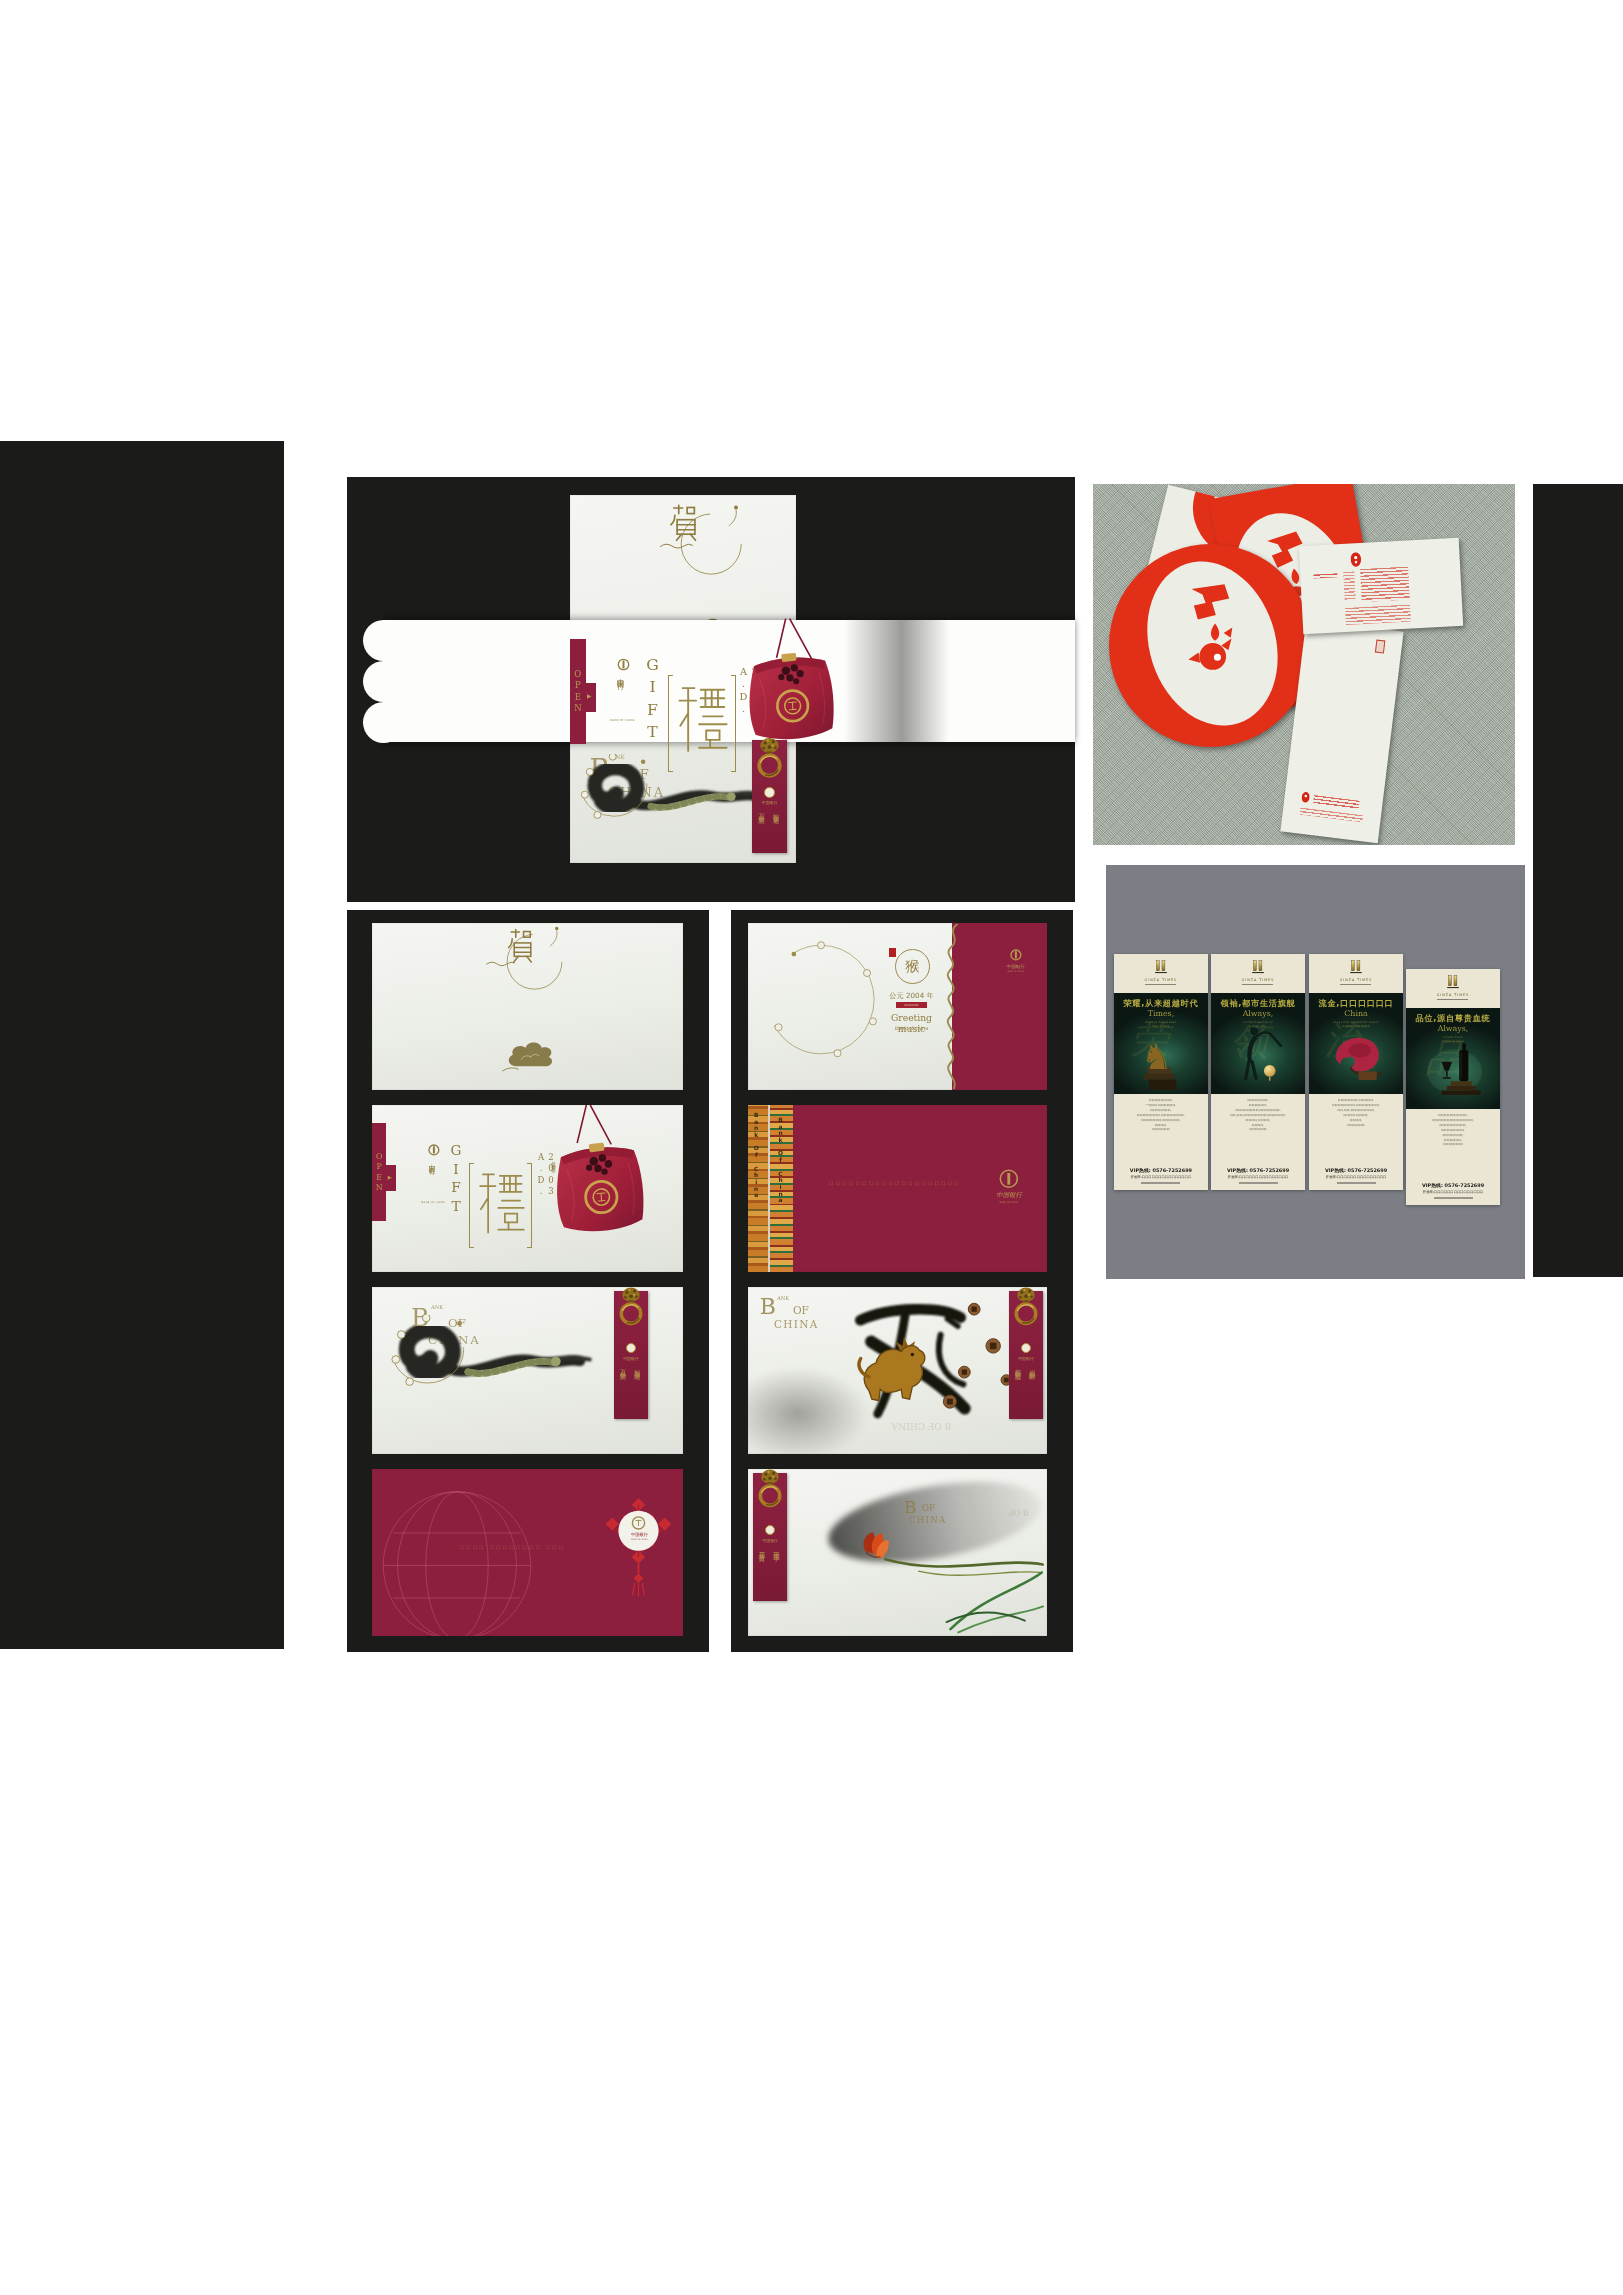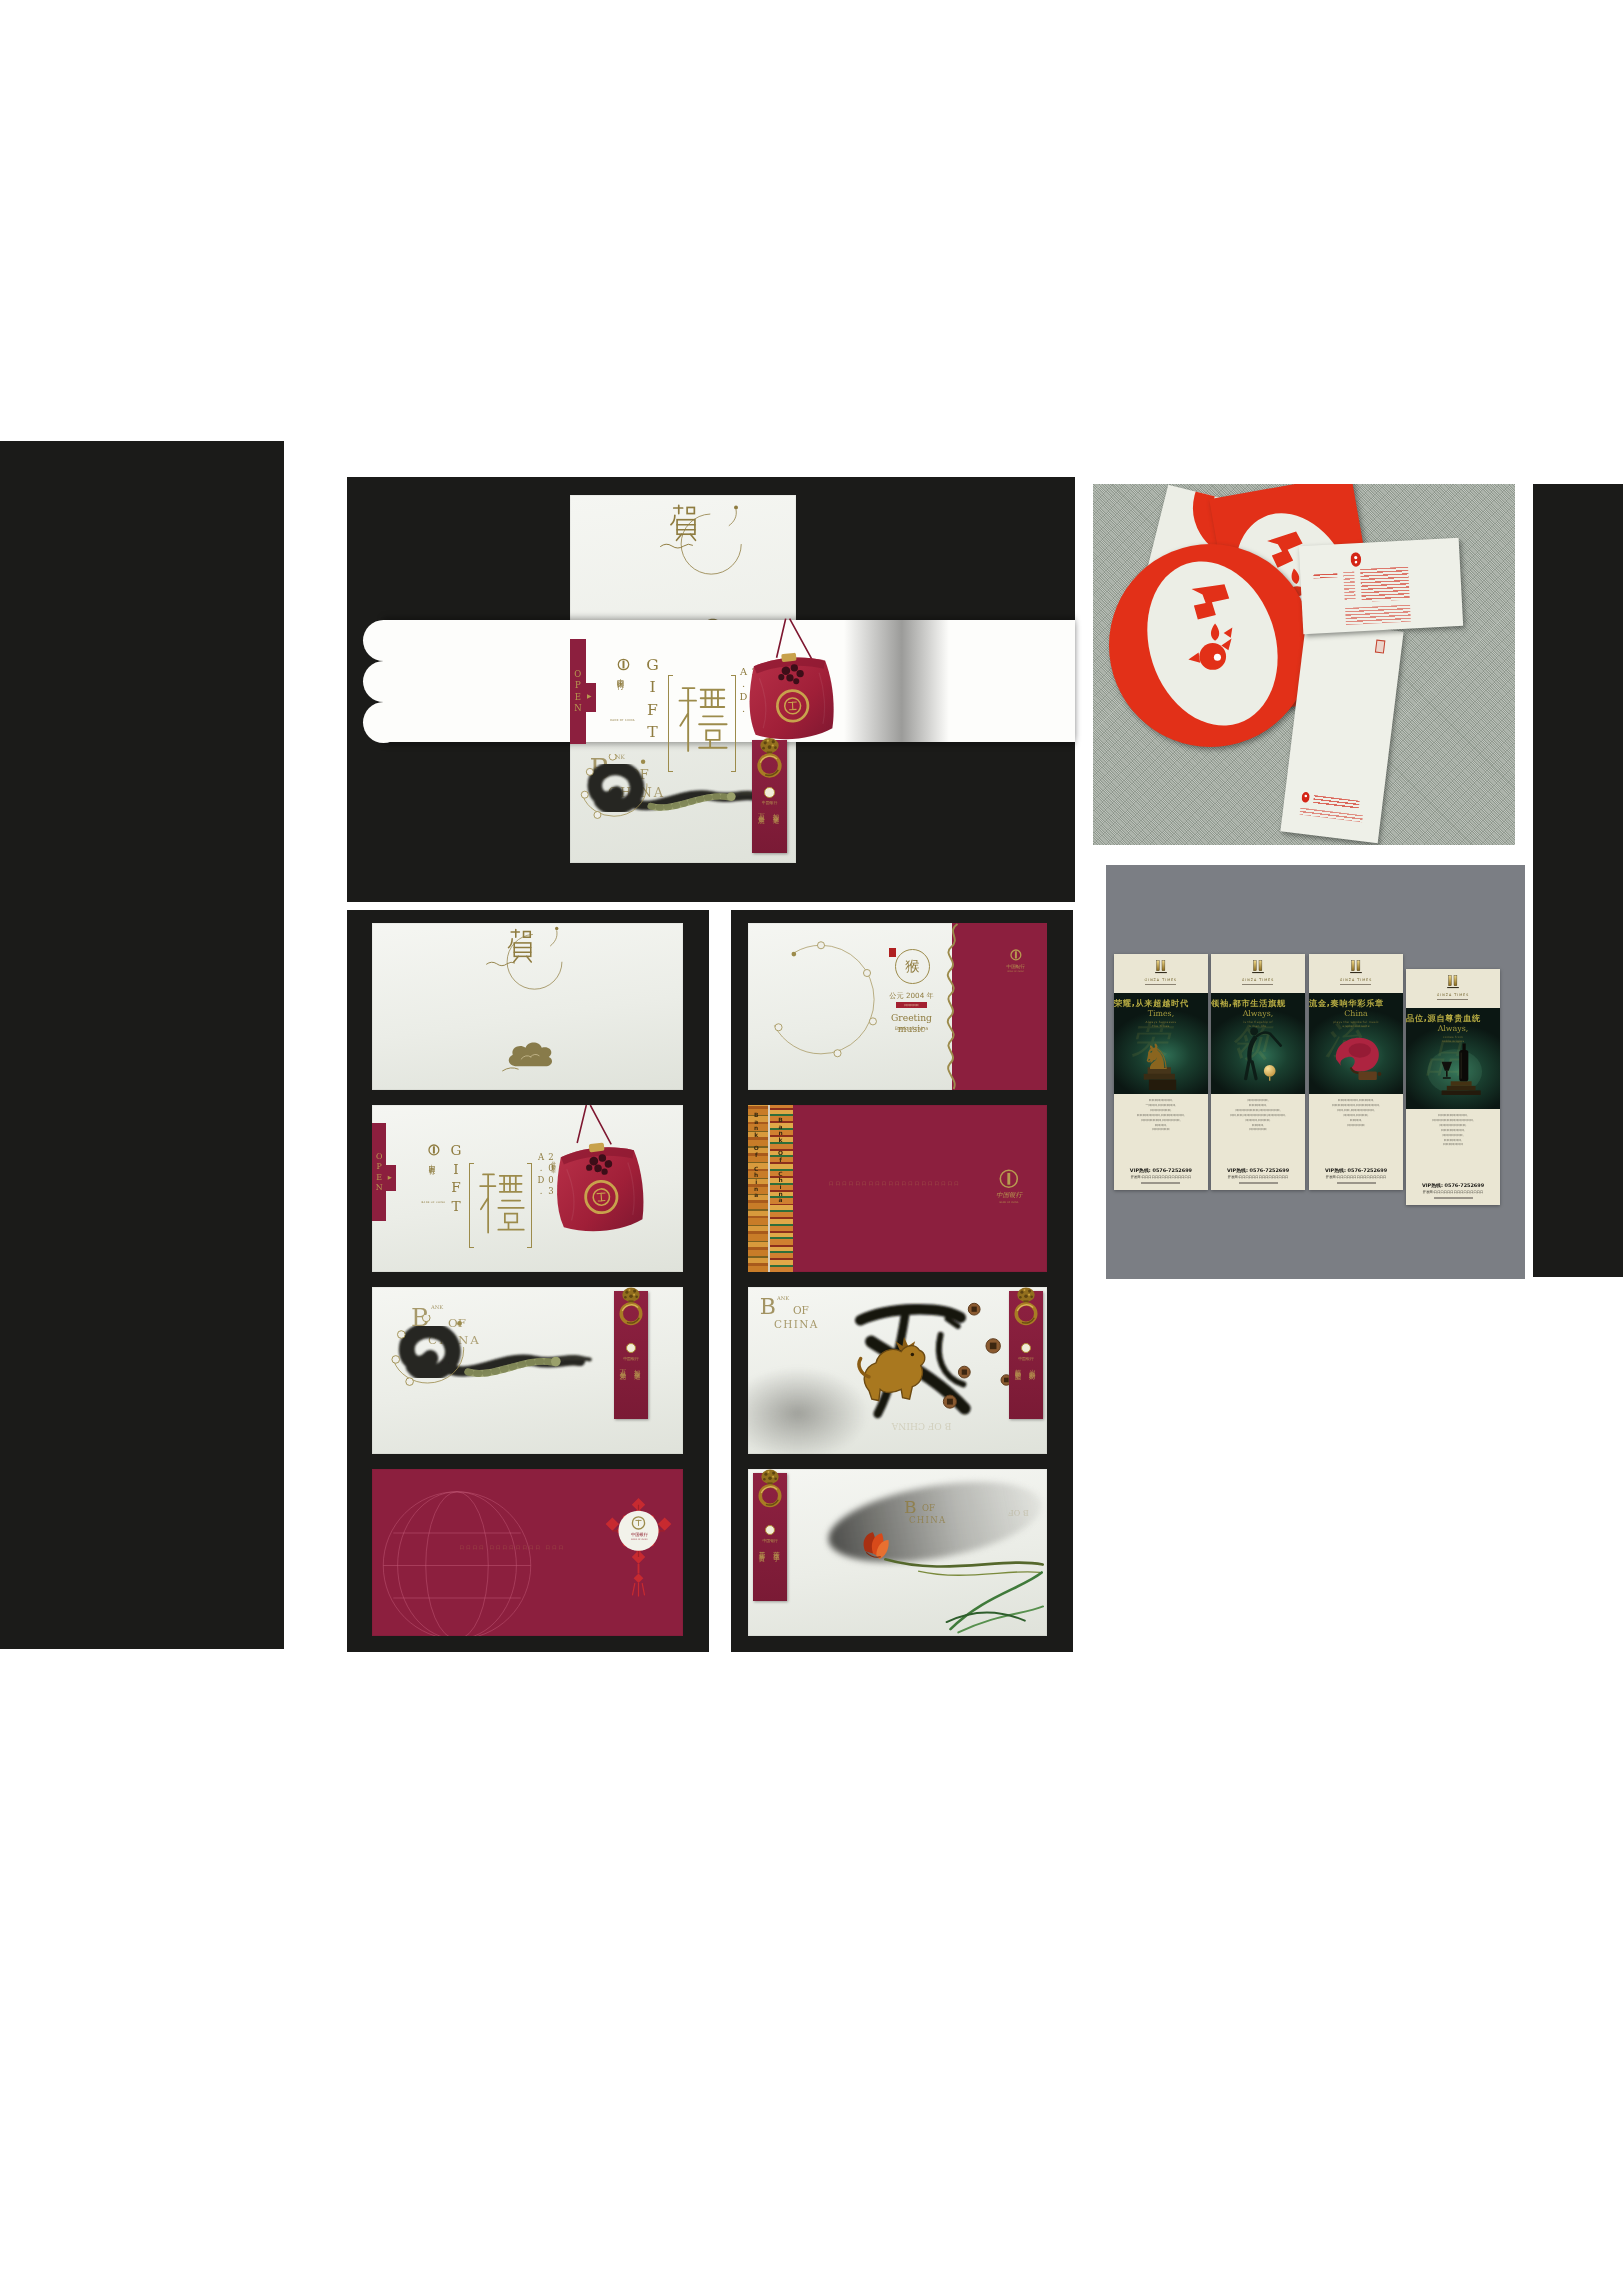--- a/index.html
+++ b/index.html
@@ -15,21 +15,21 @@
   .goldlt{color:#b79a4f}
   .serif{font-family:"DejaVu Serif",serif}
   .ctr{display:flex;align-items:center;justify-content:center;text-align:center}
   .scallop{position:absolute;width:41px;height:41px;border-radius:50%;background:#fdfdfb}
   .band{position:absolute;background:#fdfdfb;box-shadow:0 -3.3px 5.9px rgba(0,0,0,.25), 0 3.3px 5.9px rgba(0,0,0,.28)}
   .knstrip-logo{position:absolute;width:10.5px;height:10.5px;border-radius:50%;background:#f1ecd9;border:1.3px solid #b08c34}
   .coin{fill:#8a5a30;stroke:#5e3c1e;stroke-width:1.5}
   .microred{background:repeating-linear-gradient(180deg, rgba(210,40,25,.85) 0 1.3px, transparent 1.3px 3.3px)}
   .poster{position:absolute;width:94px;height:236px;background:#eae6d3;box-shadow:0 1.3px 3.3px rgba(0,0,0,.35)}
   .pdark{position:absolute;left:0;top:39px;width:94px;height:101px;overflow:hidden;background:radial-gradient(ellipse 59px 46px at 55% 62%, #2f6e54 0%, #1a4030 42%, #0b1713 100%)}
-  .phead{position:absolute;left:0;top:5.2px;width:94px;font-size:8.2px;font-weight:bold;color:#b5aa42;letter-spacing:0.7px}
+  .phead{position:absolute;left:0;top:5.2px;width:94px;font-size:8.2px;font-weight:bold;color:#b5aa42;text-align:center;letter-spacing:0.7px}
   .pen{position:absolute;left:0;top:16.4px;width:94px;font-size:7.9px;color:#a59a3e;text-align:center;font-family:"DejaVu Serif",serif}
   .psub{position:absolute;left:0;width:94px;font-size:2.9px;color:#7d7434;text-align:center;letter-spacing:0.3px}
   .pghost{position:absolute;font-size:38px;color:#b5aa42;opacity:.12;font-family:"DejaVu Serif",serif;font-style:italic}
   .pbody{position:absolute;left:0;top:145px;width:94px;display:flex;flex-direction:column;align-items:center;gap:1px}
   .pbody div{font-size:2.9px;color:#44423a;opacity:.85;line-height:3.9px}
   .pvip{position:absolute;left:0;top:213px;width:94px;text-align:center;font-size:4.9px;font-weight:bold;color:#1b1a16}
   .pdev{position:absolute;left:2.6px;top:221px;width:89px;text-align:center;font-size:3.3px;color:#2c2a24}
   .pfine{position:absolute;left:27.5px;top:228px;width:39px;height:1.6px;background:#9a958a}
   .brocadeA{background:repeating-linear-gradient(0deg,#c87c28 0 6.5px,#a85a1c 6.5px 9.2px,#d89a3c 9.2px 14.4px,#7a6020 14.4px 15.7px)}
   .brocadeB{background:repeating-linear-gradient(0deg,#d08030 0 5.2px,#2f6e3a 5.2px 7.2px,#e0a848 7.2px 11.8px,#8c2f1c 11.8px 13.7px)}
@@ -640,21 +640,21 @@
     </div>
 
     <div class="poster" style="left:203px;top:89px">
       <svg style="position:absolute;left:34px;top:5.2px;width:26px;height:17px" viewBox="0 0 40 26" width="26" height="17">
           <use href="#sym-ginza"></use>
         </svg>
       <div class="abs ctr" style="left:0;top:23.6px;width:94px;font-size:3.3px;letter-spacing:1px;color:#6a5a20">GINZA TIMES</div>
       <div class="abs" style="left:31px;top:30px;width:31px;height:0.7px;background:#8a8272"></div>
       <div class="pdark">
         <div class="pghost" style="left:15.7px;top:22px">流</div>
-        <div class="phead">流金,奏响华彩乐章</div>
+        <div class="phead">流金,口口口口口口</div>
         <div class="pen">China</div>
         <div class="psub" style="top:27px">plays the wonderful music</div>
         <div class="psub" style="top: 31px">a splendid suite</div>
         <svg style="position:absolute;left:18.3px;top:36px;width:59px;height:56px" viewBox="0 0 90 85" width="59" height="56">
             <use href="#sym-horn"></use>
           </svg>
       </div>
       <div class="pbody">
         <div>口口口口口口口,口口口口口,</div>
         <div>口口口口口口口口,口口口口口口口口,</div>

